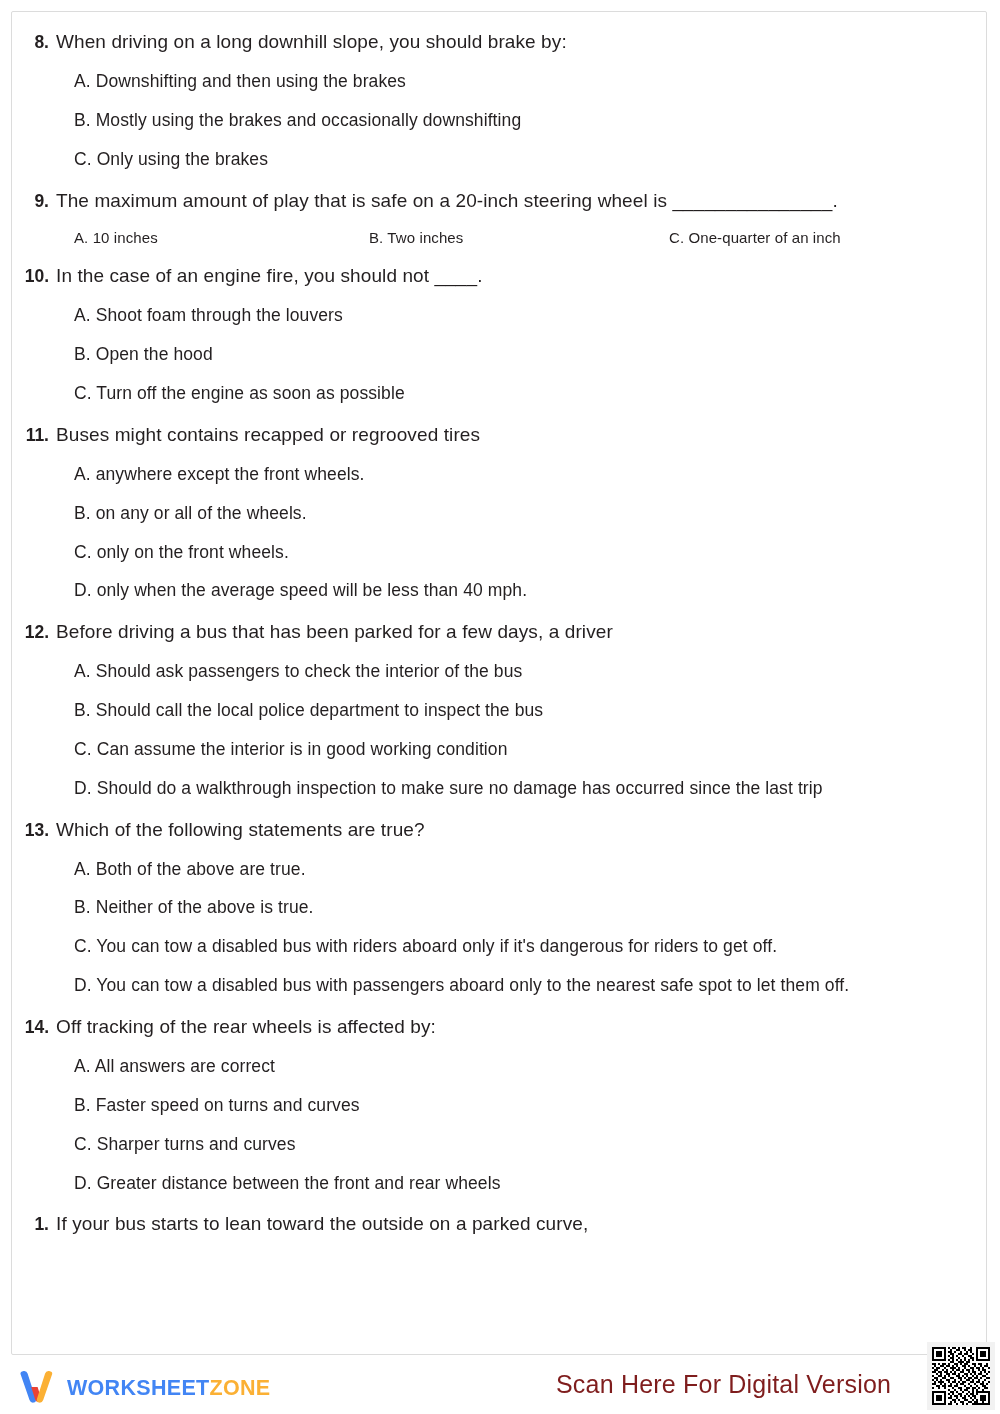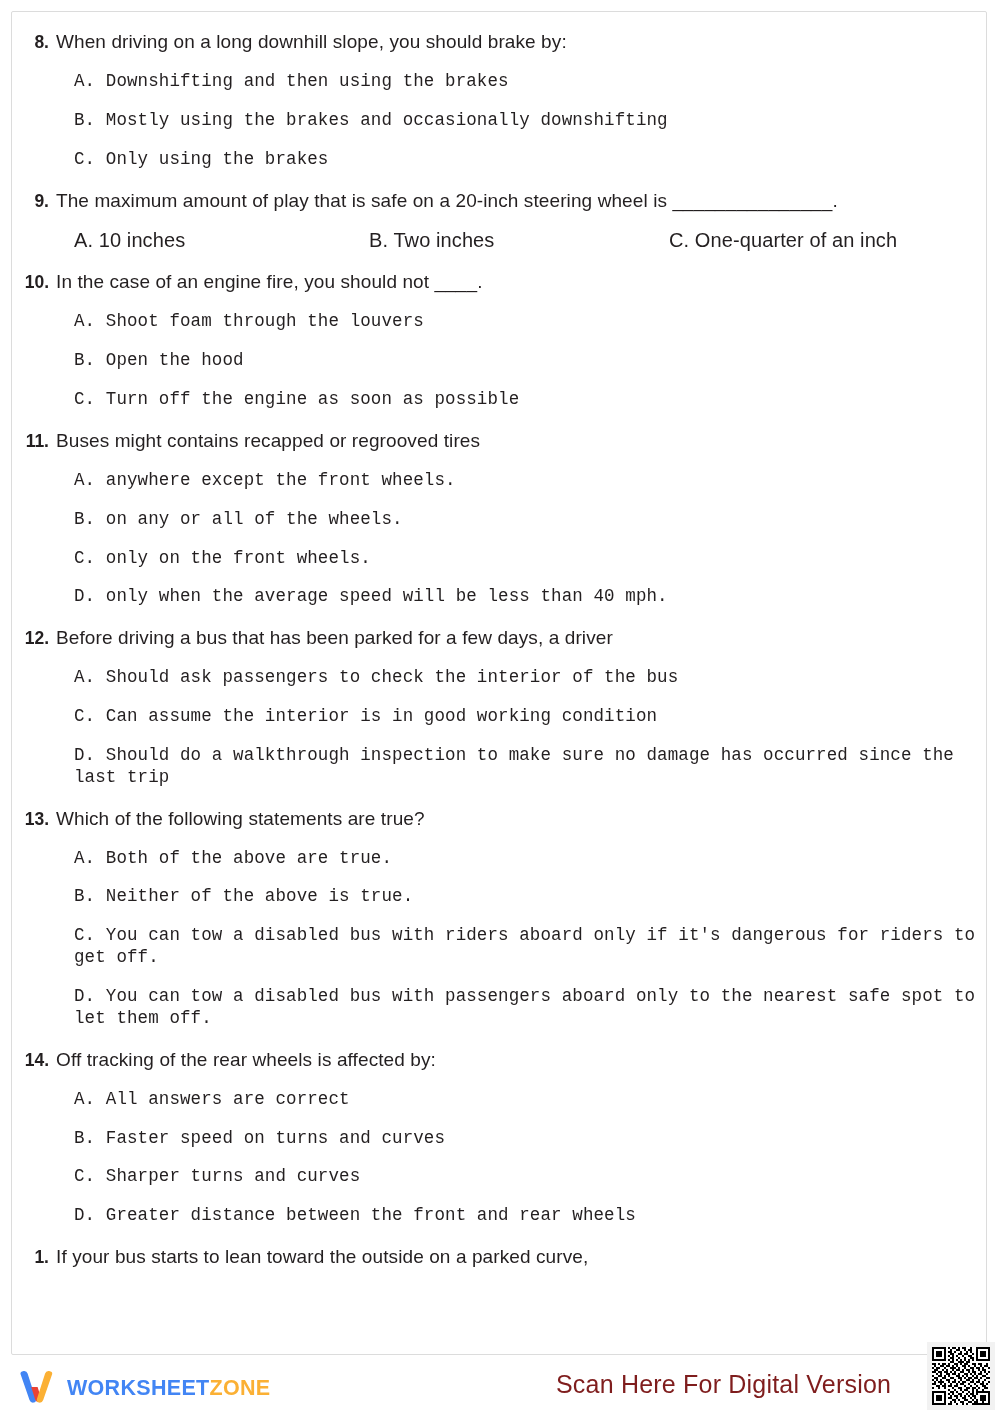--- a/index.html
+++ b/index.html
@@ -56,29 +56,28 @@
   .q-text {
     flex: 1;
     font-size: 19px;
     letter-spacing: 0.1px;
   }
   .opt {
     font-size: 17.5px;
     line-height: 1.25;
     margin: 0 0 17px 62px;
     letter-spacing: 0.1px;
-    font-family: Liberation Mono, monospace;
   }
   .opt:last-child {
     margin-bottom: 0;
   }
   .opt-row {
     display: flex;
     margin: 0 0 11px 62px;
-    font-size: 20px;
+    font-size: 15px;
     letter-spacing: 0.1px;
   }
   .opt-col {
     box-sizing: border-box;
   }
   .opt-col.c1 { width: 295px; }
   .opt-col.c2 { width: 300px; }
   .opt-col.c3 { width: 300px; }
 
   .footer {
@@ -179,20 +178,21 @@
       <div class="opt">C. only on the front wheels.</div>
       <div class="opt">D. only when the average speed will be less than 40 mph.</div>
     </div>
 
     <div class="q-block">
       <div class="q-line">
         <span class="q-num">12.</span>
         <span class="q-text">Before driving a bus that has been parked for a few days, a driver</span>
       </div>
       <div class="opt">A. Should ask passengers to check the interior of the bus</div>
+      <div class="opt">B. Should call the local police department to inspect the bus</div>
       <div class="opt">C. Can assume the interior is in good working condition</div>
       <div class="opt">D. Should do a walkthrough inspection to make sure no damage has occurred since the last trip</div>
     </div>
 
     <div class="q-block">
       <div class="q-line">
         <span class="q-num">13.</span>
         <span class="q-text">Which of the following statements are true?</span>
       </div>
       <div class="opt">A. Both of the above are true.</div>

